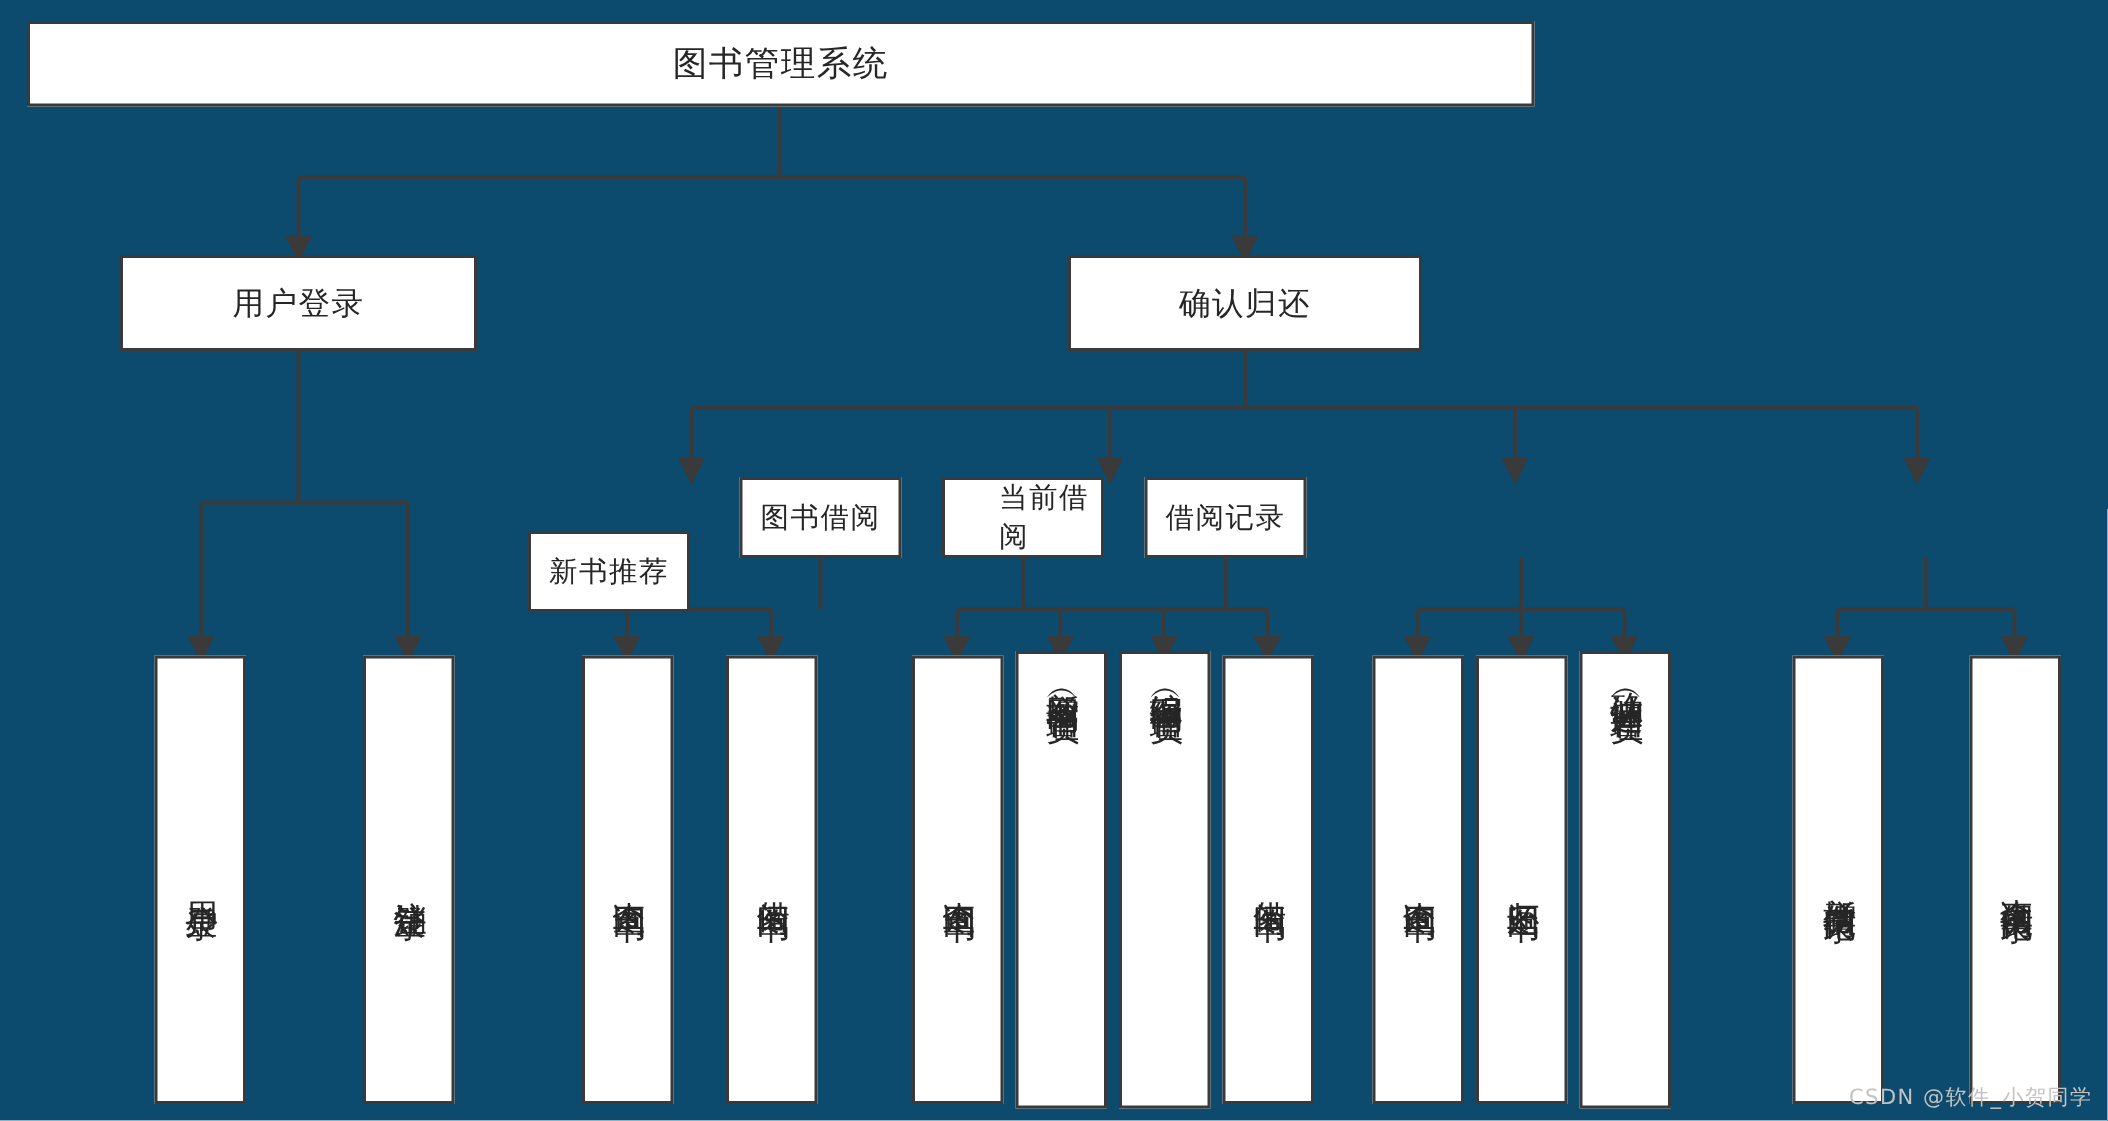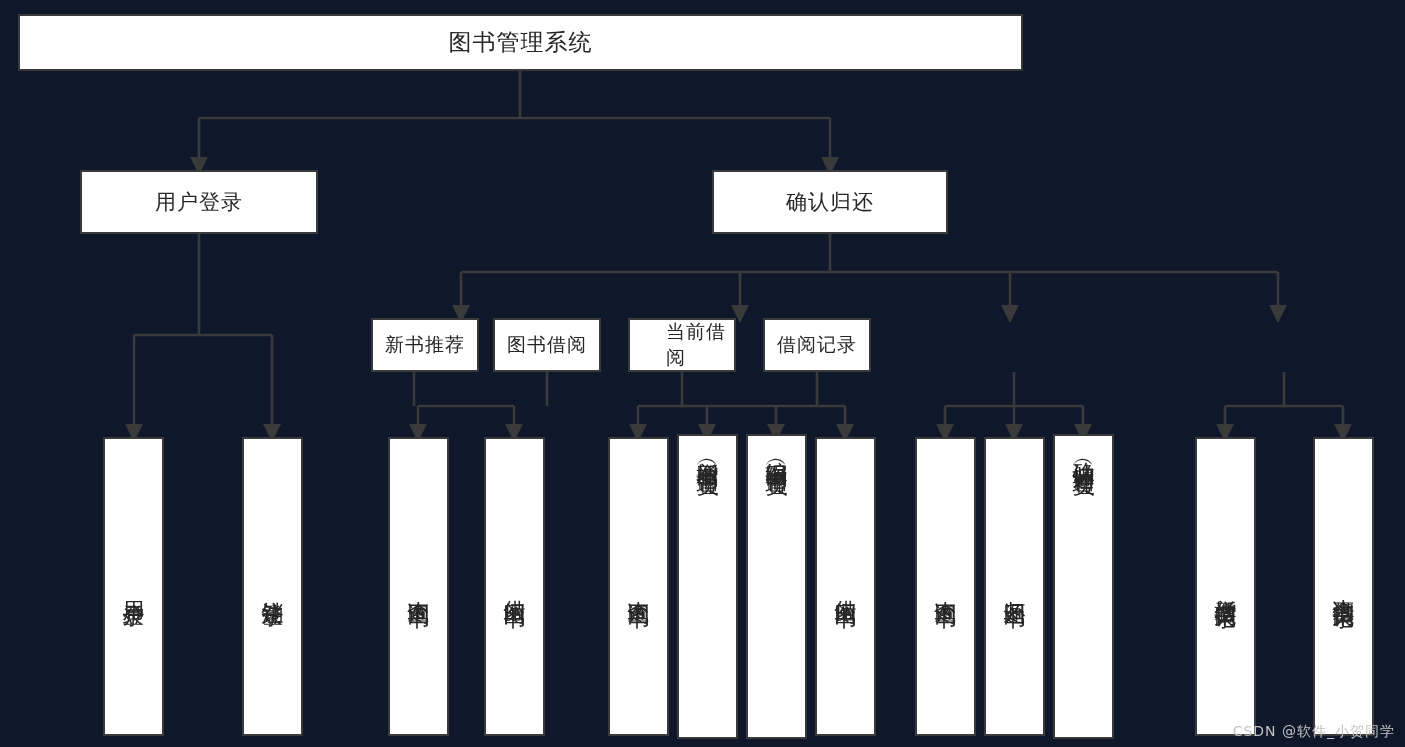--- a/index.html
+++ b/index.html
@@ -7,21 +7,21 @@
     padding: 0;
     background: #ffffff;
   }
   body {
     font-family: "DejaVu Sans", "Liberation Sans", sans-serif;
   }
   #canvas {
     position: relative;
     width: 1405px;
     height: 747px;
-    background: #0f172a;
+    background: #0c4a6e;
     overflow: hidden;
   }
   svg.edges {
     position: absolute;
     left: 0;
     top: 0;
     width: 1405px;
     height: 747px;
     pointer-events: none;
   }
@@ -50,21 +50,21 @@
   }
   .node.l2.user-login { left: 80px; top: 170px; width: 238px; }
   .node.l2.book-mgmt  { left: 712px; top: 170px; width: 236px; }
   .node.l3 {
     top: 318px;
     width: 108px;
     height: 54px;
     font-size: 19px;
     letter-spacing: 1px;
   }
-  .node.l3.c0 { left: 371px; }
+  .node.l3.c0 { left: 352px; margin-top: 36px; }
   .node.l3.c1 { left: 493px; text-align: center; }
   .node.l3.c2 { left: 628px; padding-left: 36px; }
   .node.l3.c3 { left: 763px; }
 
   .node.leaf {
     top: 437px;
     width: 61px;
     height: 299px;
     align-items: flex-start;
     justify-content: center;

